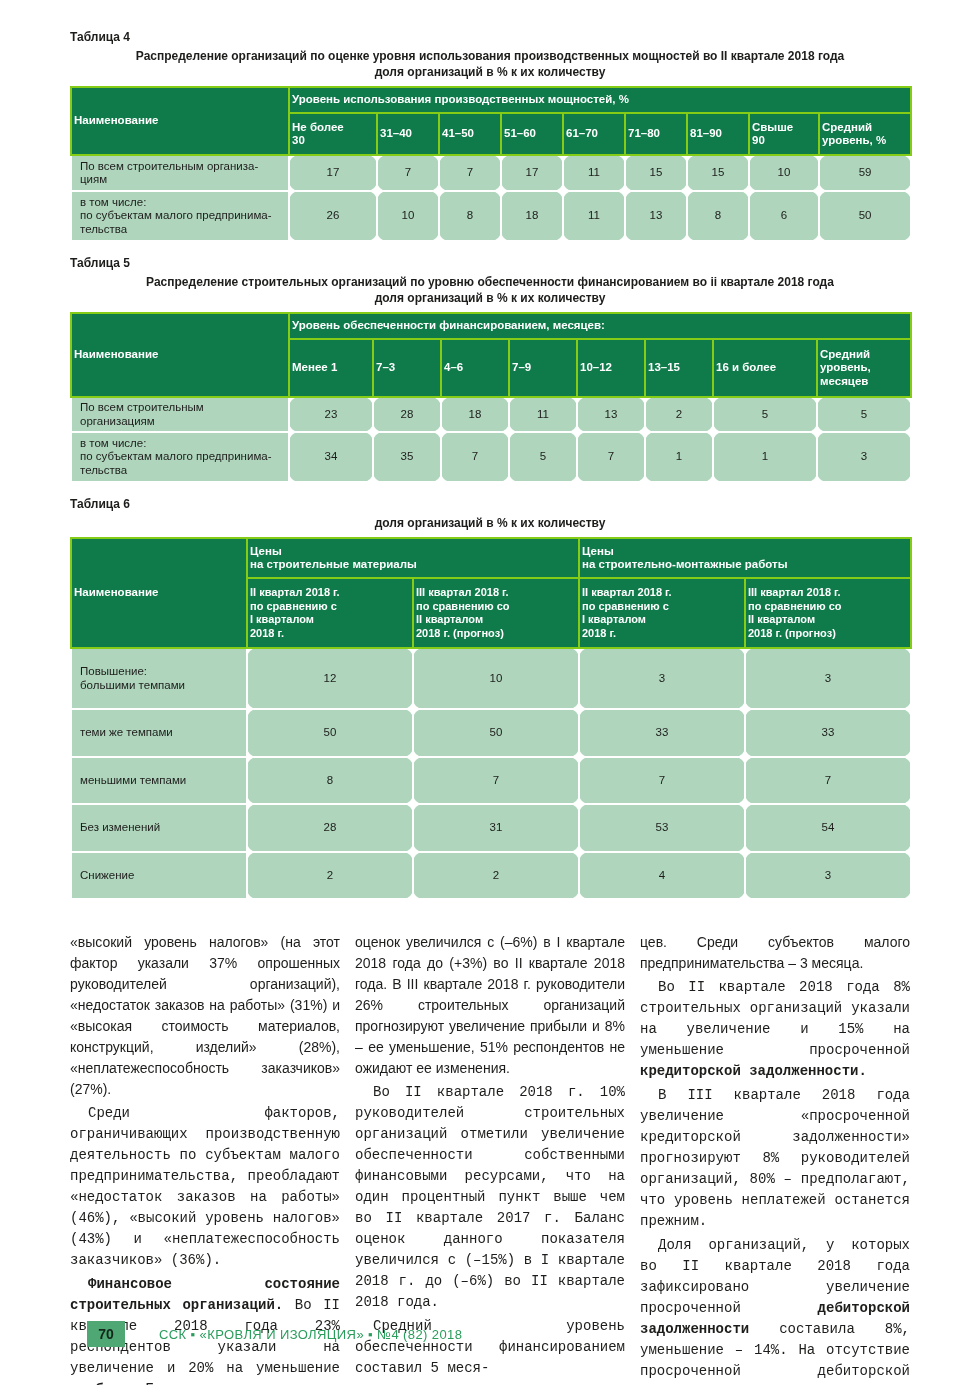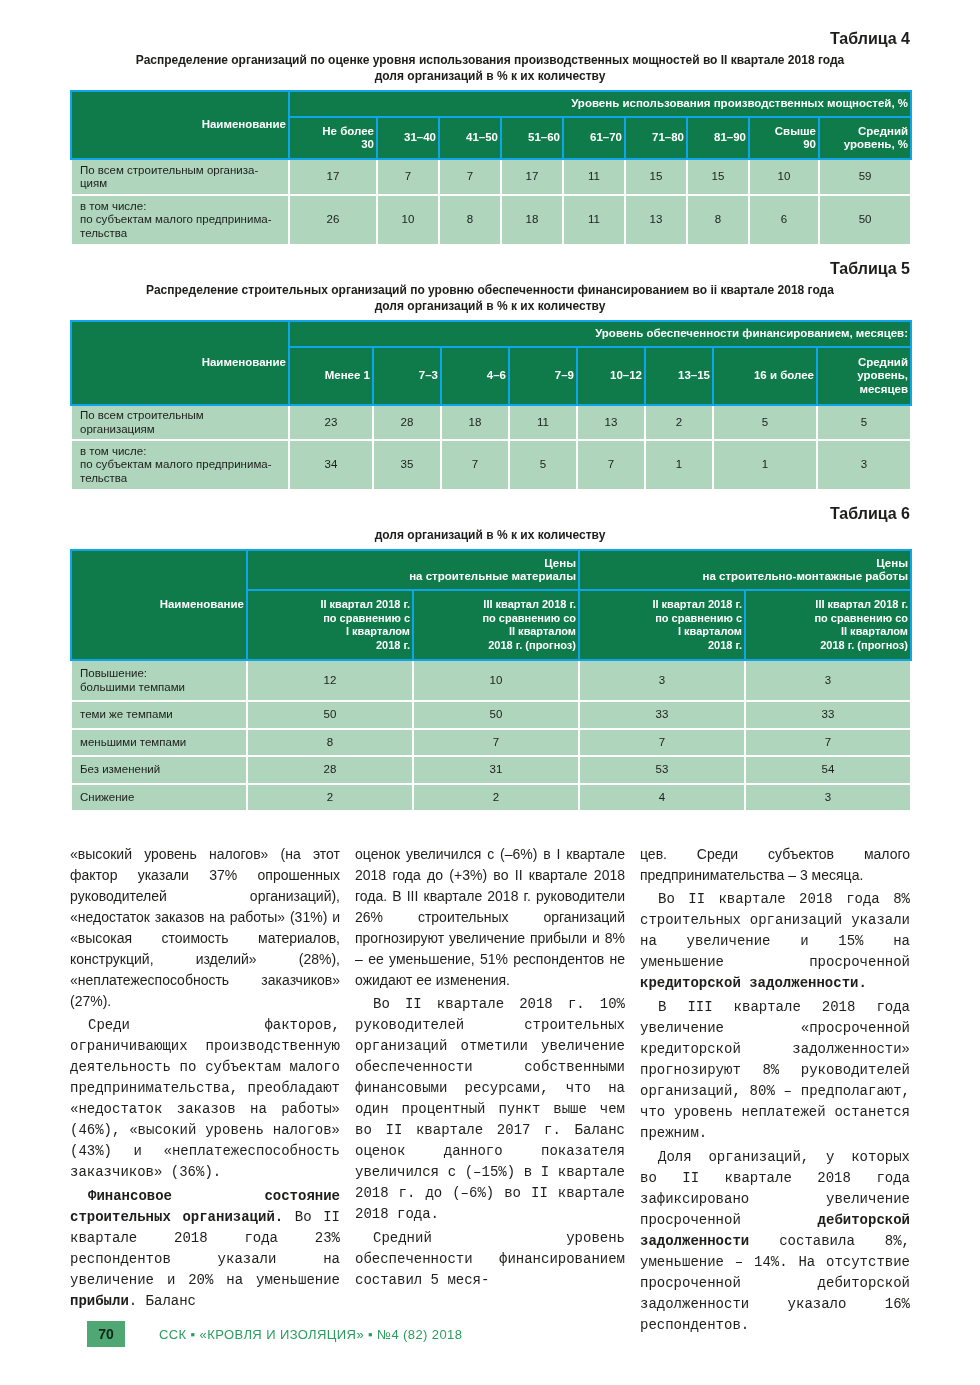--- a/index.html
+++ b/index.html
@@ -25,62 +25,62 @@
   .logo svg { display: block; }
   .section-title {
     color: var(--accent-green, #2a9d5c);
     font-weight: bold;
     font-size: 15px;
     letter-spacing: 0.8px;
     padding-bottom: 4px;
   }
   .content { padding: 0 70px; }
 
-  .table-label { text-align: right; font-weight: bold; font-size: 16px; margin-top: 14px; }
+  .table-label { font-weight: bold; font-size: 12px; margin-top: 14px; }
   .table-label.lbl-first { margin-top: 30px; }
   .table-title { text-align: center; font-weight: bold; font-size: 12px; line-height: 16px; margin-top: 4px; }
 
   table.gtable { border-collapse: collapse; width: 840px; table-layout: fixed; margin-top: 6px; }
   .gtable th {
     background: var(--header-green, #0f7b4a);
     color: #ffffff;
     font-weight: bold;
     font-size: 11.5px;
     line-height: 13.5px;
-    border: 2px solid #0ea5e9;
-    text-align: right;
+    border: 2px solid #84cc16;
+    text-align: left;
     vertical-align: middle;
     padding: 3px 2px;
     white-space: pre-line;
   }
   .gtable td {
     background: var(--cell-green, #afd6bd);
     font-size: 11.5px;
     line-height: 13.5px;
     border: 2px solid #ffffff;
     vertical-align: middle;
     padding: 3px 8px;
     white-space: pre-line;
     color: var(--text-dark, #1d1d1b);
   }
-  .gtable td.val-c { text-align: center; padding: 3px 2px; }
+  .gtable td.val-c { text-align: center; padding: 3px 2px; border-radius: 10px; }
 
   .t4 thead tr:nth-child(1) th { height: 26px; }
   .t4 thead tr:nth-child(2) th { height: 42px; }
   .t4 tbody tr:nth-child(1) td { height: 36px; }
   .t4 tbody tr:nth-child(2) td { height: 50px; }
 
   .t5 thead tr:nth-child(1) th { height: 26px; }
   .t5 thead tr:nth-child(2) th { height: 58px; }
   .t5 tbody tr:nth-child(1) td { height: 22px; }
   .t5 tbody tr:nth-child(2) td { height: 50px; }
 
   .t6 thead tr:nth-child(1) th { height: 40px; }
   .t6 thead tr:nth-child(2) th { height: 70px; font-size: 11px; }
-  .t6 td { padding: 6px 8px; height: 16px; }
+  .t6 td { padding: 16px 8px; height: 16px; }
   .t6 tbody tr:nth-child(1) td { height: 30px; }
 
   .article { display: flex; gap: 15px; margin-top: 32px; }
   .article .col {
     width: 270px;
     font-size: 14px;
     line-height: 21px;
     text-align: justify;
     hyphens: auto;
   }

